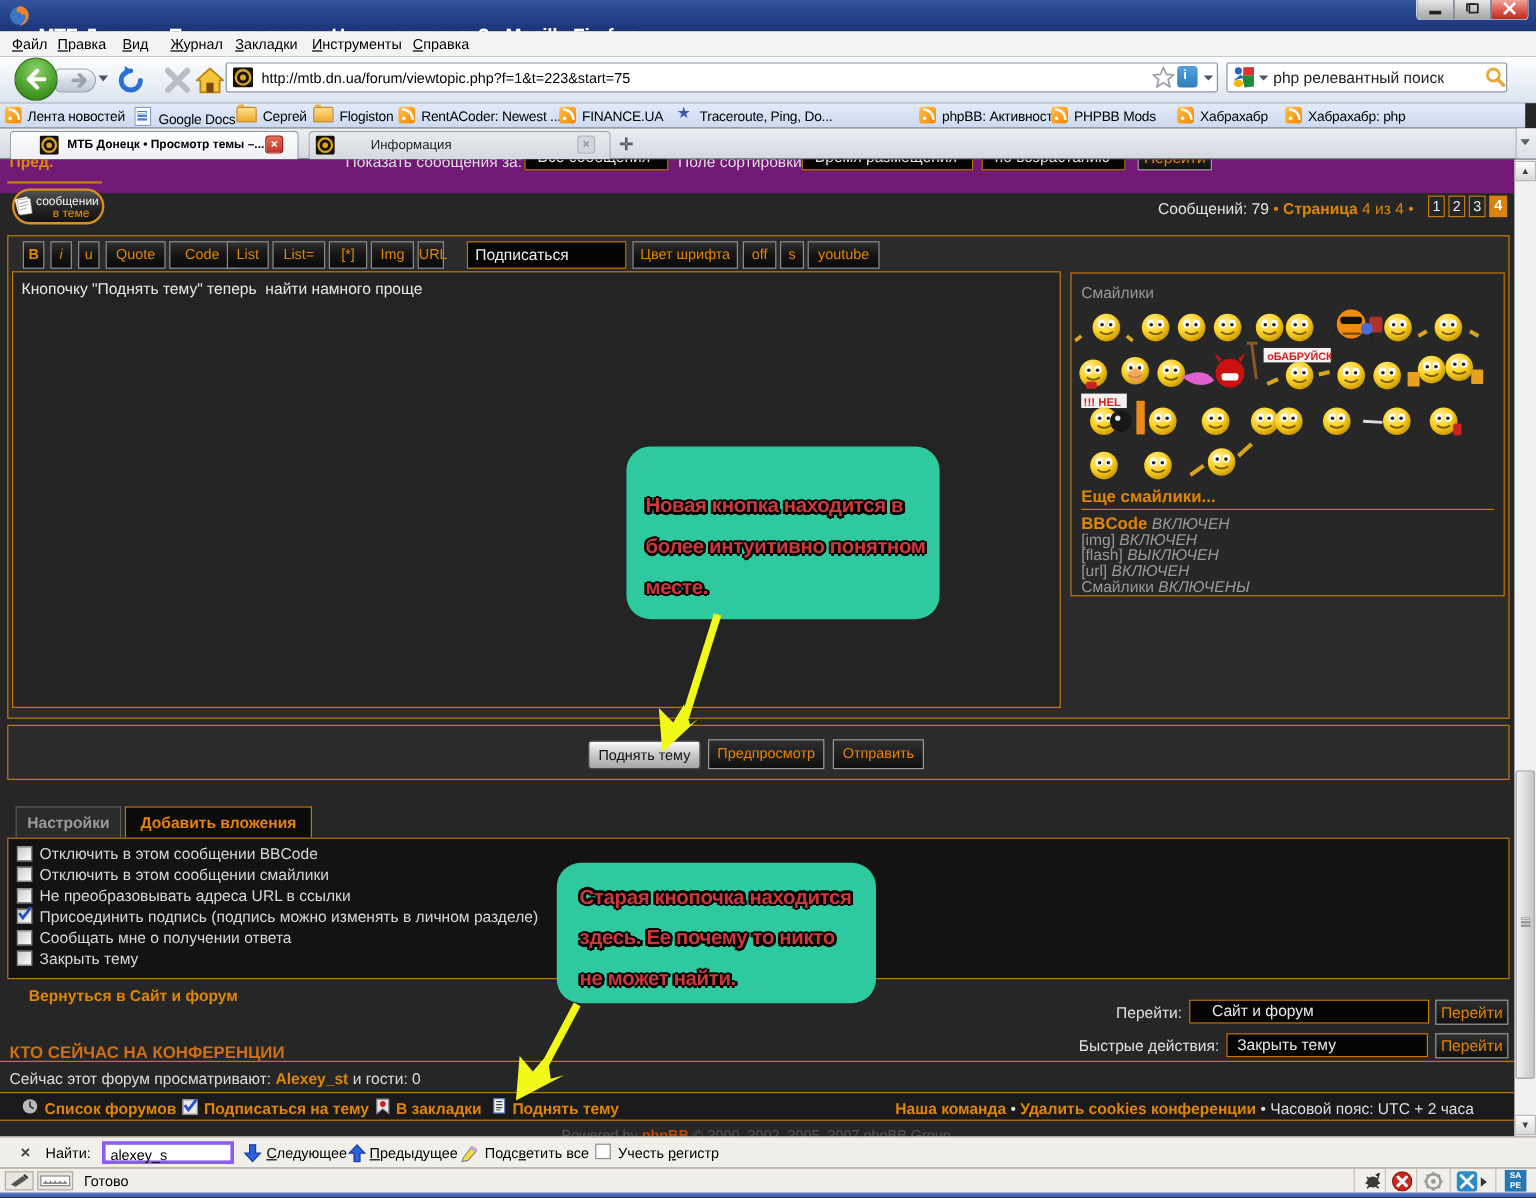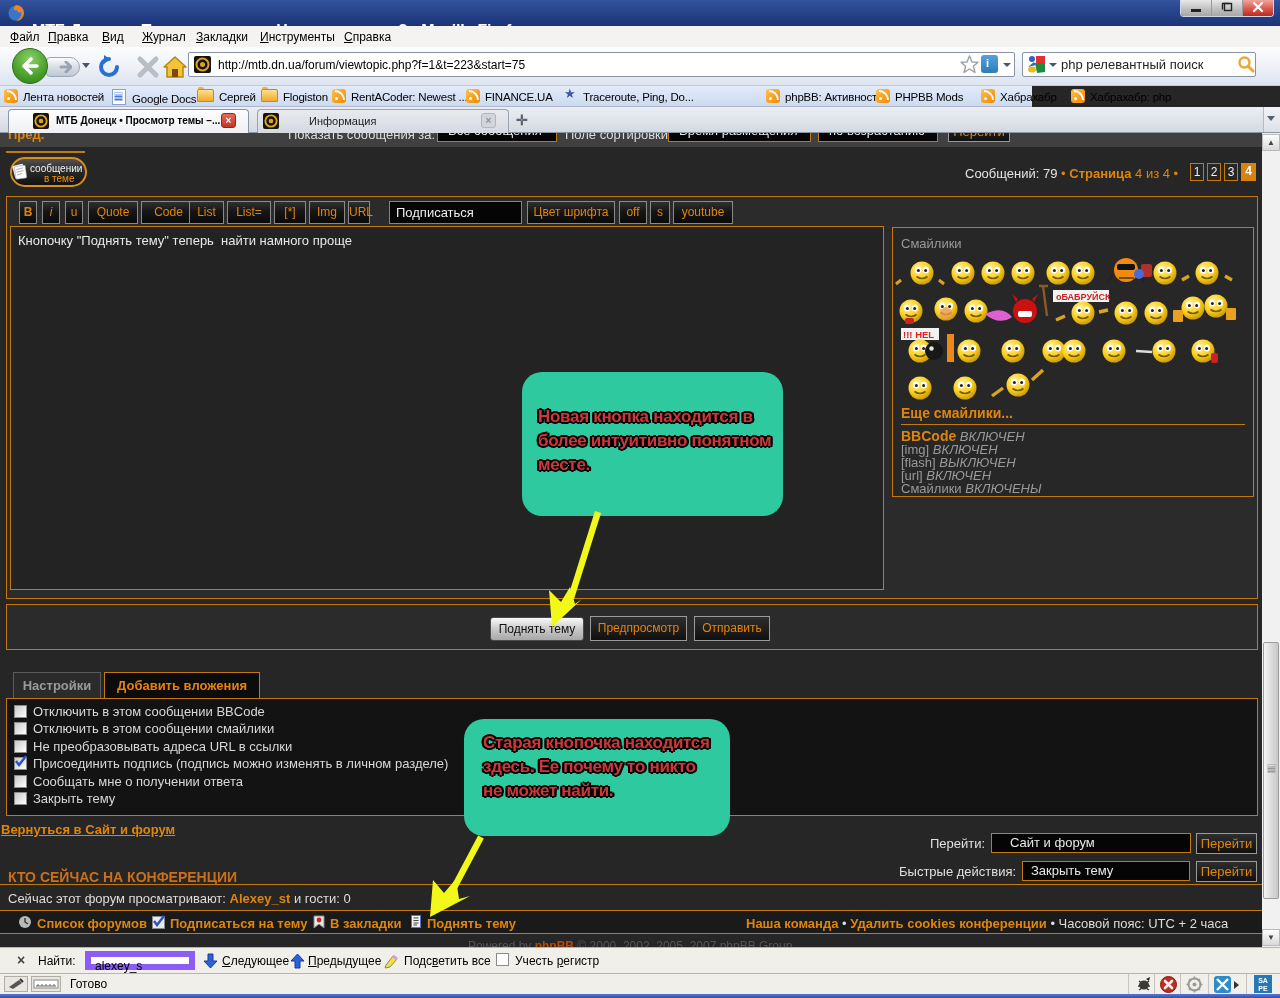--- a/index.html
+++ b/index.html
@@ -13,21 +13,21 @@
  border-radius:0 0 4px 4px;overflow:hidden;display:flex;}
 .wb{width:30.6px;height:16px;background:linear-gradient(180deg,#e8e8e8,#bdbdbd 60%,#a8a8a8);
  color:#333;font-size:10px;text-align:center;line-height:15px;font-weight:bold;}
 .wb+.wb{border-left:1px solid #9a9a9a;}
 #wb-close{background:linear-gradient(180deg,#f0a49a,#d9594c 55%,#b92b1d);color:#fff;}
 #menubar{left:0;top:26px;width:1280px;height:21px;background:#f4f3f1;color:#000;font-size:12px;}
 .menu{position:absolute;top:4px;}
 #navbar{left:0;top:47px;width:1280px;height:39px;
  background:linear-gradient(180deg,#fdfdfe 0%,#eef2f8 50%,#dde4ef 100%);
  border-bottom:1px solid #c3cbd8;box-sizing:border-box;}
-#bookbar{left:0;top:86px;width:1032px;height:21px;
+#bookbar{left:0;top:86px;width:1271px;height:21px;
  background:linear-gradient(180deg,#e3ebf9,#ccdaf0);border-bottom:1px solid #a9b6cb;box-sizing:border-box;padding-left:36px;}
 .bm{position:absolute;top:3px;font-size:11.5px;color:#000;white-space:nowrap;letter-spacing:-0.2px;}
 #tabbar{left:0;top:107px;width:1280px;height:26px;
  background:linear-gradient(180deg,#eceef2,#d4d9e1);border-bottom:1px solid #8b96a5;box-sizing:border-box;}
 .rss{display:inline-block;width:14px;height:14px;border-radius:3px;vertical-align:-2px;margin-right:5px;
  background:linear-gradient(135deg,#ffc14d,#f08800);position:relative;}
 .rss:before{content:"";position:absolute;left:3px;bottom:3px;width:3px;height:3px;border-radius:50%;background:#fff;}
 .rss:after{content:"";position:absolute;left:3px;bottom:3px;width:8px;height:8px;
  border:2px solid #fff;border-bottom:none;border-left:none;border-radius:0 100% 0 0;}
 .fold{display:inline-block;width:15px;height:11px;border-radius:2px 2px 1px 1px;vertical-align:-1px;margin-right:5px;
@@ -47,21 +47,21 @@
 .bbtn{position:absolute;background:linear-gradient(180deg,#303030,#161616 45%,#0a0a0a);
  border:1px solid #8a8a8a;box-sizing:border-box;color:#e0850c;font-size:12px;text-align:center;height:23px;line-height:21px;}
 .dsel{position:absolute;background:#050505;border:1px solid #c4790e;box-sizing:border-box;
  color:#e8e8e8;font-size:13px;line-height:18px;padding-left:10px;}
 .gbtn{position:absolute;background:linear-gradient(180deg,#2e2e2e,#101010);
  border:1px solid #9a9a9a;box-sizing:border-box;color:#e0850c;font-size:13px;text-align:center;}
 .cb{position:absolute;width:13px;height:13px;background:linear-gradient(135deg,#c8c8c8,#fff);
  border:1px solid #8a8a8a;box-sizing:border-box;}
 .cbrow{position:absolute;color:#d8d8d8;font-size:13px;white-space:nowrap;}
 .callout{position:absolute;background:#2fc9a0;border-radius:20px;}
-.callout div{color:#cf3838;font-weight:bold;font-size:17px;line-height:24px;letter-spacing:-0.3px;
+.callout div{color:#cf3838;font-weight:bold;font-size:17px;line-height:34px;letter-spacing:-0.3px;
  text-shadow:-2px -1px 0 #000,2px -1px 0 #000,-2px 1px 0 #000,2px 1px 0 #000,0 -2px 0 #000,0 2px 0 #000,-2px 0 0 #000,2px 0 0 #000;}
 
 #scrollbar{left:1262px;top:133px;width:18px;height:814px;background:#f1f1f1;}
 .sbtn{position:absolute;left:0;width:18px;height:17px;background:linear-gradient(180deg,#fdfdfd,#d9d9d9);
  border:1px solid #b9b9b9;box-sizing:border-box;color:#444;font-size:8px;text-align:center;line-height:15px;}
 #sthumb{position:absolute;left:1px;top:509px;width:16px;height:257px;border:1px solid #9d9d9d;
  border-radius:2px;background:linear-gradient(90deg,#f5f5f5,#dcdcdc 50%,#c8c8c8);box-sizing:border-box;}
 #sthumb:after{content:"";position:absolute;left:4px;top:122px;width:7px;height:1px;
  box-shadow:0 0 0 0.5px #999,0 3px 0 0.5px #999,0 6px 0 0.5px #999;}
 
@@ -198,21 +198,21 @@
  <div class="a" style="left:481px;top:6px;width:15px;height:15px;border-radius:3px;background:#d2d6dc;
   border:1px solid #b0b6be;box-sizing:border-box;color:#8c929a;font-size:10px;font-weight:bold;text-align:center;line-height:13px;">×</div>
  <div class="a" style="left:516px;top:5px;font-size:14px;color:#5a6270;font-weight:bold;">✛</div>
  <div class="a" style="left:1263px;top:0;width:17px;height:25px;border-left:1px solid #b4bac2;
   background:linear-gradient(180deg,#f2f3f6,#dde0e6);"></div>
  <div class="a" style="left:1267px;top:9px;width:0;height:0;border-left:4px solid transparent;border-right:4px solid transparent;border-top:5px solid #55606e;"></div>
 </div>
 
 <div class="a" id="page">
 
- <div class="a" style="left:0;top:0;width:1262px;height:14px;background:#404040;overflow:visible;">
+ <div class="a" style="left:0;top:0;width:1262px;height:28px;background:#701a75;overflow:visible;">
   <div class="a" style="left:8px;top:-6px;font-size:13px;"><span class="orb">Пред.</span></div>
   <div class="a" style="left:288px;top:-6px;color:#ddd;font-size:13px;">Показать сообщения за:</div>
   <div class="dsel" style="left:437px;top:-12px;width:120px;height:21px;">Все сообщения</div>
   <div class="a" style="left:565px;top:-6px;color:#ddd;font-size:13px;">Поле сортировки</div>
   <div class="dsel" style="left:668px;top:-12px;width:143px;height:21px;">Время размещения</div>
   <div class="dsel" style="left:818px;top:-12px;width:120px;height:21px;">по возрастанию</div>
   <div class="gbtn" style="left:948px;top:-12px;width:62px;height:21px;line-height:19px;">Перейти</div>
  </div>
 
  <div class="a" style="left:6px;top:18px;width:79px;height:0;border-top:2px solid #c4790e;"></div>
@@ -363,21 +363,21 @@
  <div class="cb" style="left:14px;top:624px;"></div>
  <svg class="a" style="left:14px;top:621px" width="14" height="14" viewBox="0 0 14 14">
   <path d="M2 7 L5 11 L12 2" fill="none" stroke="#2a52c8" stroke-width="2.4"></path>
     </svg>
  <div class="cbrow" style="left:33px;top:623px;">Присоединить подпись (подпись можно изменять в личном разделе)</div>
  <div class="cb" style="left:14px;top:642px;"></div>
  <div class="cbrow" style="left:33px;top:641px;">Сообщать мне о получении ответа</div>
  <div class="cb" style="left:14px;top:659px;"></div>
  <div class="cbrow" style="left:33px;top:658px;">Закрыть тему</div>
 
- <div class="a orb" style="left:1px;top:689px;font-size:13px;text-decoration:underline;">Вернуться в Сайт и форум</div>
+ <div class="a orb" style="left:24px;top:689px;font-size:13px;">Вернуться в Сайт и форум</div>
  <div class="a" style="left:930px;top:703px;color:#e0e0e0;font-size:13px;">Перейти:</div>
  <div class="dsel" style="left:991px;top:700px;width:200px;height:20px;padding-left:18px;">Сайт и форум</div>
  <div class="gbtn" style="left:1196px;top:700px;width:61px;height:21px;line-height:19px;">Перейти</div>
  <div class="a" style="left:899px;top:731px;color:#e0e0e0;font-size:13px;">Быстрые действия:</div>
  <div class="dsel" style="left:1022px;top:728px;width:168px;height:20px;padding-left:8px;">Закрыть тему</div>
  <div class="gbtn" style="left:1196px;top:728px;width:61px;height:21px;line-height:19px;">Перейти</div>
 
  <div class="a" style="left:8px;top:736px;color:#cc6f1a;font-weight:bold;font-size:14px;">КТО СЕЙЧАС НА КОНФЕРЕНЦИИ</div>
  <div class="a" style="left:0;top:751px;width:1262px;height:0;border-top:1px solid #c4790e;"></div>
  <div class="a" style="left:8px;top:758px;color:#ddd;font-size:13px;">Сейчас этот форум просматривают: <span class="orb">Alexey_st</span> и гости: 0</div>
@@ -425,21 +425,21 @@
 
 <div class="a" id="scrollbar">
  <div class="sbtn" style="top:1px">▲</div>
  <div id="sthumb"></div>
  <div class="sbtn" style="top:796px">▼</div>
 </div>
 
 <div class="a" id="findbar">
  <div class="a" style="left:17px;top:4px;color:#444;font-size:14px;font-weight:bold;">×</div>
  <div class="a" style="left:38px;top:6px;">Найти:</div>
- <div class="a" style="left:85px;top:3px;width:110px;height:19px;background:#fff;border:6px solid #8b5cf6;box-sizing:border-box;font-size:12px;padding:2px 0 0 4px;">alexey_s</div>
+ <div class="a" style="left:85px;top:3px;width:110px;height:19px;background:#fff;border:3px solid #8b5cf6;box-sizing:border-box;font-size:12px;padding:2px 0 0 4px;">alexey_s</div>
  <svg class="a" style="left:203px;top:5px" width="15" height="16" viewBox="0 0 15 16">
   <path d="M5 1 L10 1 L10 8 L14 8 L7.5 15 L1 8 L5 8 Z" fill="#2a62d8" stroke="#1a3a9a"></path>
  </svg>
  <div class="a" style="left:222px;top:6px;"><u>С</u>ледующее</div>
  <svg class="a" style="left:290px;top:5px" width="15" height="16" viewBox="0 0 15 16">
   <path d="M5 15 L10 15 L10 8 L14 8 L7.5 1 L1 8 L5 8 Z" fill="#2a62d8" stroke="#1a3a9a"></path>
  </svg>
  <div class="a" style="left:308px;top:6px;"><u>П</u>редыдущее</div>
  <svg class="a" style="left:384px;top:5px" width="16" height="16" viewBox="0 0 16 16">
   <path d="M2 12 L9 3 L13 6 L6 14 L1 15 Z" fill="#f5e03a" stroke="#888"></path>

